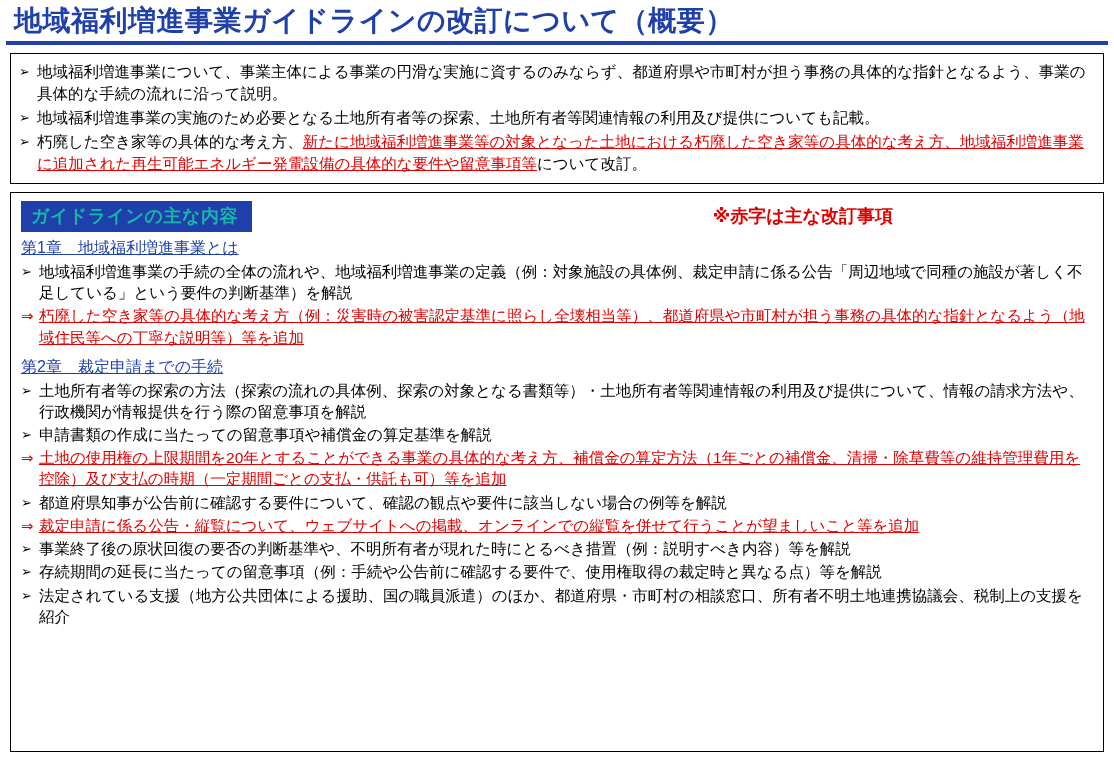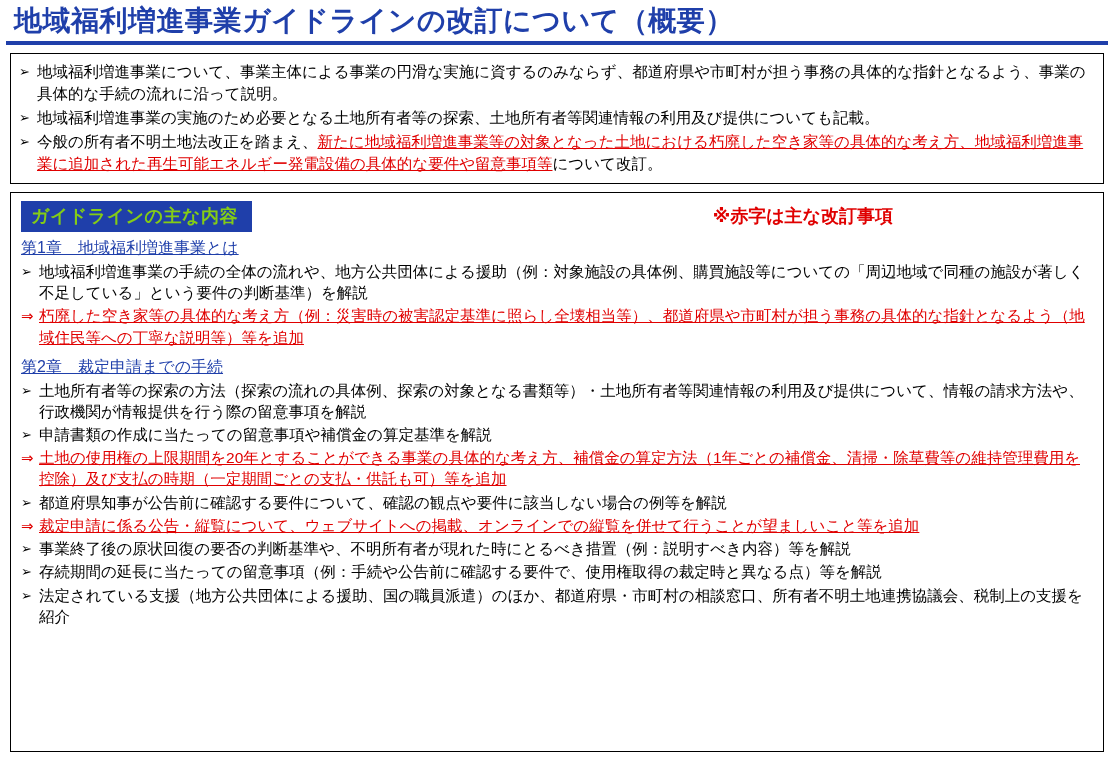--- a/index.html
+++ b/index.html
@@ -75,21 +75,21 @@
     height: 560px;
   }
   .content-head {
     display: flex;
     align-items: center;
     justify-content: space-between;
     margin-bottom: 6px;
   }
   .head-banner {
     background: #1f3faa;
-    color: #84cc16;
+    color: #14b8a6;
     font-size: 18px;
     font-weight: bold;
     padding: 3px 14px 4px 10px;
     letter-spacing: 0.5px;
   }
   .head-note {
     color: #e00000;
     font-size: 18px;
     font-weight: bold;
     padding-right: 200px;
@@ -142,36 +142,36 @@
         <div class="bullet-row">
           <div class="bullet-mark">➢</div>
           <div class="bullet-text"><span>地域福利増進事業について、事業主体による事業の円滑な実施に資するのみならず、都道府県や市町村が担う事務の具体的な指針となるよう、事業の具体的な手続の流れに沿って説明。</span></div>
         </div>
         <div class="bullet-row">
           <div class="bullet-mark">➢</div>
           <div class="bullet-text"><span>地域福利増進事業の実施のため必要となる土地所有者等の探索、土地所有者等関連情報の利用及び提供についても記載。</span></div>
         </div>
         <div class="bullet-row">
           <div class="bullet-mark">➢</div>
-          <div class="bullet-text"><span>今般の所有者不明土地法改正を踏まえ、</span><span class="red-u">新たに地域福利増進事業等の対象となった土地における朽廃した空き家等の具体的な考え方、地域福利増進事業に追加された再生可能エネルギー発電設備の具体的な要件や留意事項等</span><span>について改訂。</span></div>
+          <div class="bullet-text"><span>朽廃した空き家等の具体的な考え方、</span><span class="red-u">新たに地域福利増進事業等の対象となった土地における朽廃した空き家等の具体的な考え方、地域福利増進事業に追加された再生可能エネルギー発電設備の具体的な要件や留意事項等</span><span>について改訂。</span></div>
         </div>
       </div>
   </div>
 
   <div class="content-box">
     <div class="content-head">
       <div class="head-banner">ガイドラインの主な内容</div>
       <div class="head-note">※赤字は主な改訂事項</div>
     </div>
     <div id="chapter-list">
         <div class="chapter">
           <div class="chapter-title">第1章　地域福利増進事業とは</div>
           <div class="line">
             <div class="mark">➢</div>
-            <div class="txt"><span>地域福利増進事業の手続の全体の流れや、地方公共団体による援助（例：対象施設の具体例、購買施設等についての「周辺地域で同種の施設が著しく不足している」という要件の判断基準）を解説</span></div>
+            <div class="txt"><span>地域福利増進事業の手続の全体の流れや、地域福利増進事業の定義（例：対象施設の具体例、裁定申請に係る公告「周辺地域で同種の施設が著しく不足している」という要件の判断基準）を解説</span></div>
           </div>
           <div class="line arrow">
             <div class="mark">⇒</div>
             <div class="txt"><span class="red-u">朽廃した空き家等の具体的な考え方（例：災害時の被害認定基準に照らし全壊相当等）、都道府県や市町村が担う事務の具体的な指針となるよう（地域住民等への丁寧な説明等）等を追加</span></div>
           </div>
         </div>
         <div class="chapter">
           <div class="chapter-title">第2章　裁定申請までの手続</div>
           <div class="line">
             <div class="mark">➢</div>

